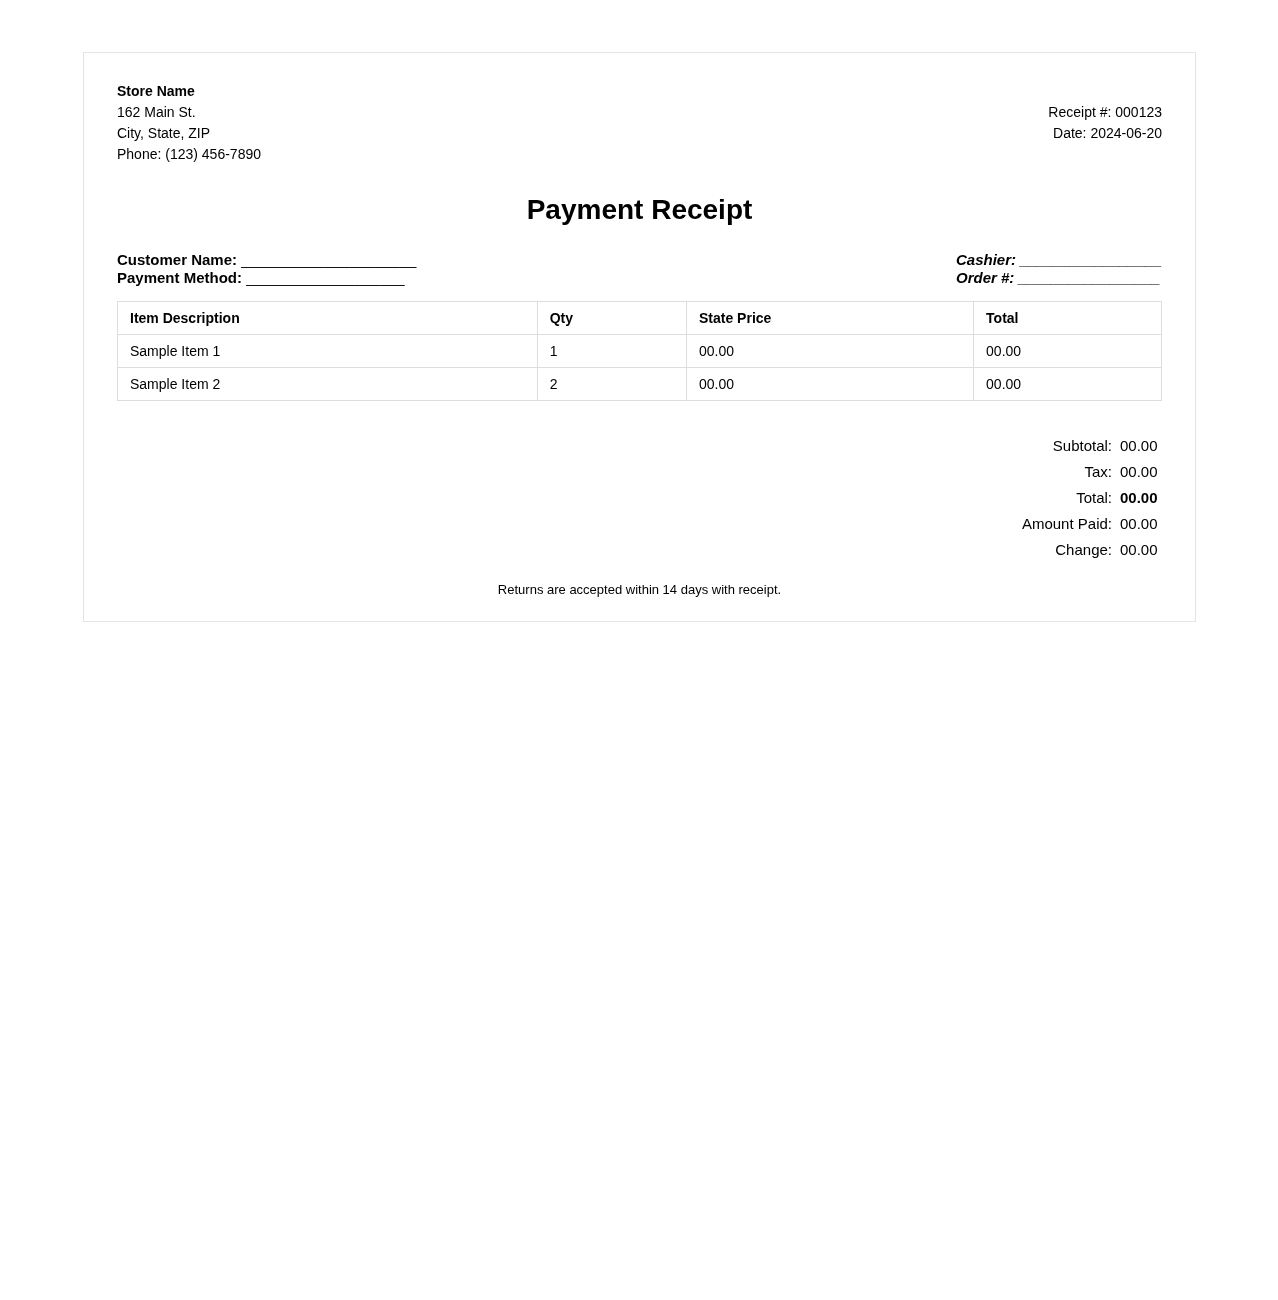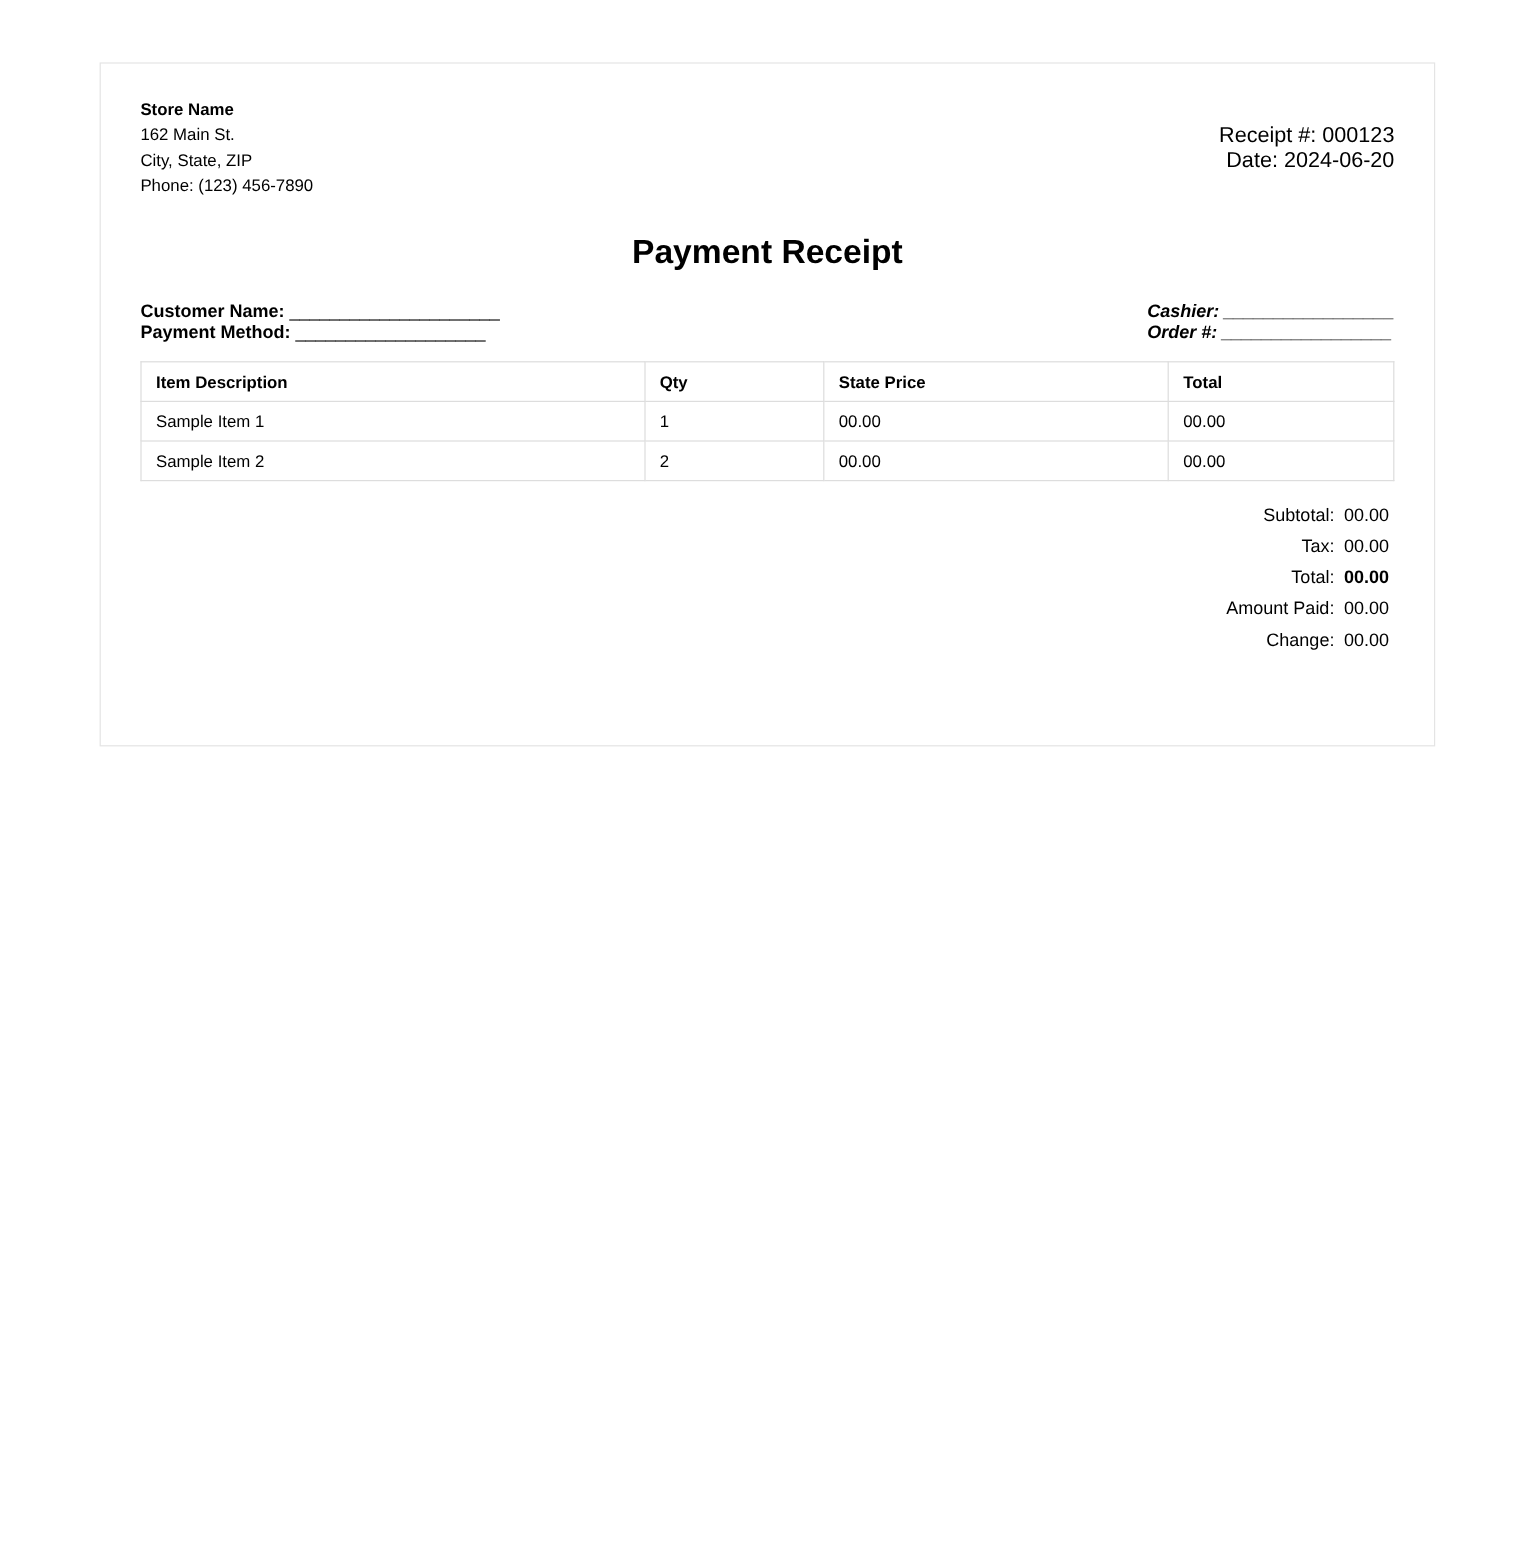--- a/index.html
+++ b/index.html
@@ -28,21 +28,21 @@
   .top-row {
     display: flex;
     justify-content: space-between;
     align-items: flex-start;
   }
   .store-block { font-size: 14px; line-height: 21px; }
   .store-name { font-weight: bold; }
   .meta-block {
     margin-top: 21px;
     text-align: right;
-    font-size: 18px;
+    font-size: 14px;
     line-height: 21px;
   }
   .doc-title {
     margin-top: 32px;
     text-align: center;
     font-size: 28px;
     font-weight: bold;
     line-height: 26px;
   }
   
@@ -69,21 +69,21 @@
     text-align: left;
     vertical-align: middle;
   }
   table.items th { font-weight: bold; }
   col.c-desc  { width: 40.2%; }
   col.c-qty   { width: 14.3%; }
   col.c-price { width: 27.5%; }
   col.c-total { width: 18.0%; }
   
   .totals-block {
-    margin-top: 16px;
+    margin-top: 32px;
     text-align: right;
     font-size: 15px;
     line-height: 26px;
   }
   .totals-line .t-value { display: inline-block; margin-left: 8px; min-width: 42px; text-align: left; }
   .totals-line.grand .t-value { font-weight: bold; }
   
   .footer-block {
     margin-top: 19px;
     text-align: center;
@@ -156,16 +156,17 @@
 
     <div class="totals-block">
       <div class="totals-line"><span class="t-label">Subtotal:</span><span class="t-value">00.00</span></div>
       <div class="totals-line"><span class="t-label">Tax:</span><span class="t-value">00.00</span></div>
       <div class="totals-line grand"><span class="t-label">Total:</span><span class="t-value">00.00</span></div>
       <div class="totals-line"><span class="t-label">Amount Paid:</span><span class="t-value">00.00</span></div>
       <div class="totals-line"><span class="t-label">Change:</span><span class="t-value">00.00</span></div>
     </div>
 
     <div class="footer-block">
+      <div>Returns are accepted within 14 days with receipt.</div>
     </div>
 
   </div>
 </div>
 
 </body></html>

